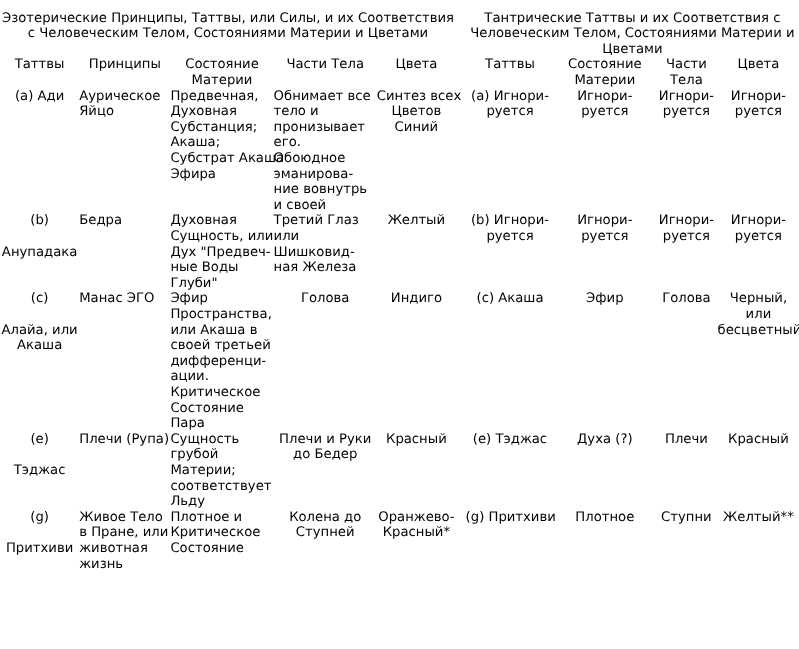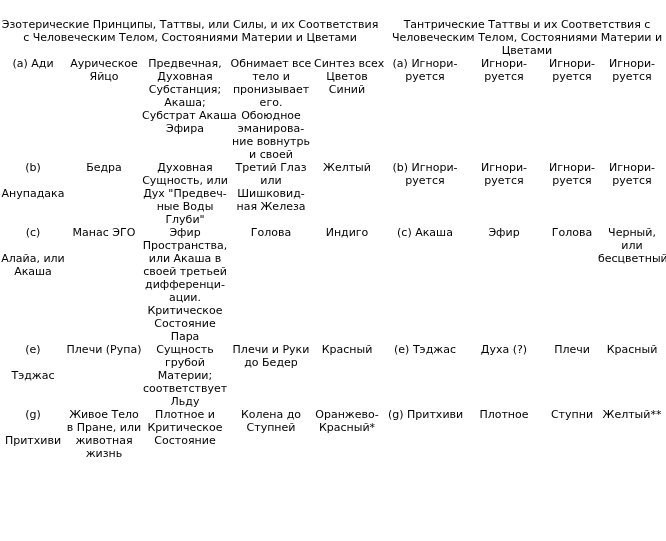--- a/index.html
+++ b/index.html
@@ -5,36 +5,36 @@
   html, body { margin: 0; padding: 0; background: #ffffff; }
   .page {
     width: 666px;
     height: 541px;
     overflow: hidden;
     background: #ffffff;
     color: #000000;
     font-family: "DejaVu Sans", "Liberation Sans", sans-serif;
     font-size: 11px;
     line-height: 13px;
-    padding-top: 18px;
+    padding-top: 8px;
     box-sizing: border-box;
   }
   table.tattva {
     border-collapse: collapse;
     table-layout: fixed;
     width: 666px;
   }
   table.tattva td {
     padding: 0;
     vertical-align: top;
     text-align: center;
     white-space: pre;
     overflow: visible;
   }
-  table.tattva td.al { text-align: center; }
+  table.tattva td.al { text-align: left; }
   .it { }
   .title-cell { text-align: center; }
 </style>
 </head>
 <body>
 
 <div class="page">
   <table class="tattva">
     <colgroup>
       <col style="width:66px">
@@ -52,20 +52,35 @@
     <tbody>
         <tr>
       <td colspan="5" class="title-cell">Эзотерические Принципы, Таттвы, или Силы, и их Соответствия
 с Человеческим Телом, Состояниями Материи и Цветами</td>
       <td></td>
       <td colspan="4" class="title-cell">Тантрические Таттвы и их Соответствия с
 Человеческим Телом, Состояниями Материи и
 Цветами</td>
     </tr>
 
+    <tr>
+      <td>Таттвы</td>
+      <td>Принципы</td>
+      <td>Состояние
+Материи</td>
+      <td>Части Тела</td>
+      <td>Цвета</td>
+      <td></td>
+      <td>Таттвы</td>
+      <td>Состояние
+Материи</td>
+      <td>Части
+Тела</td>
+      <td>Цвета</td>
+    </tr>
 
     <tr>
       <td>(a) Ади</td>
       <td class="al">Аурическое
 Яйцо</td>
       <td class="al">Предвечная,
 Духовная
 Субстанция;
 Акаша;
 Субстрат Акаша

